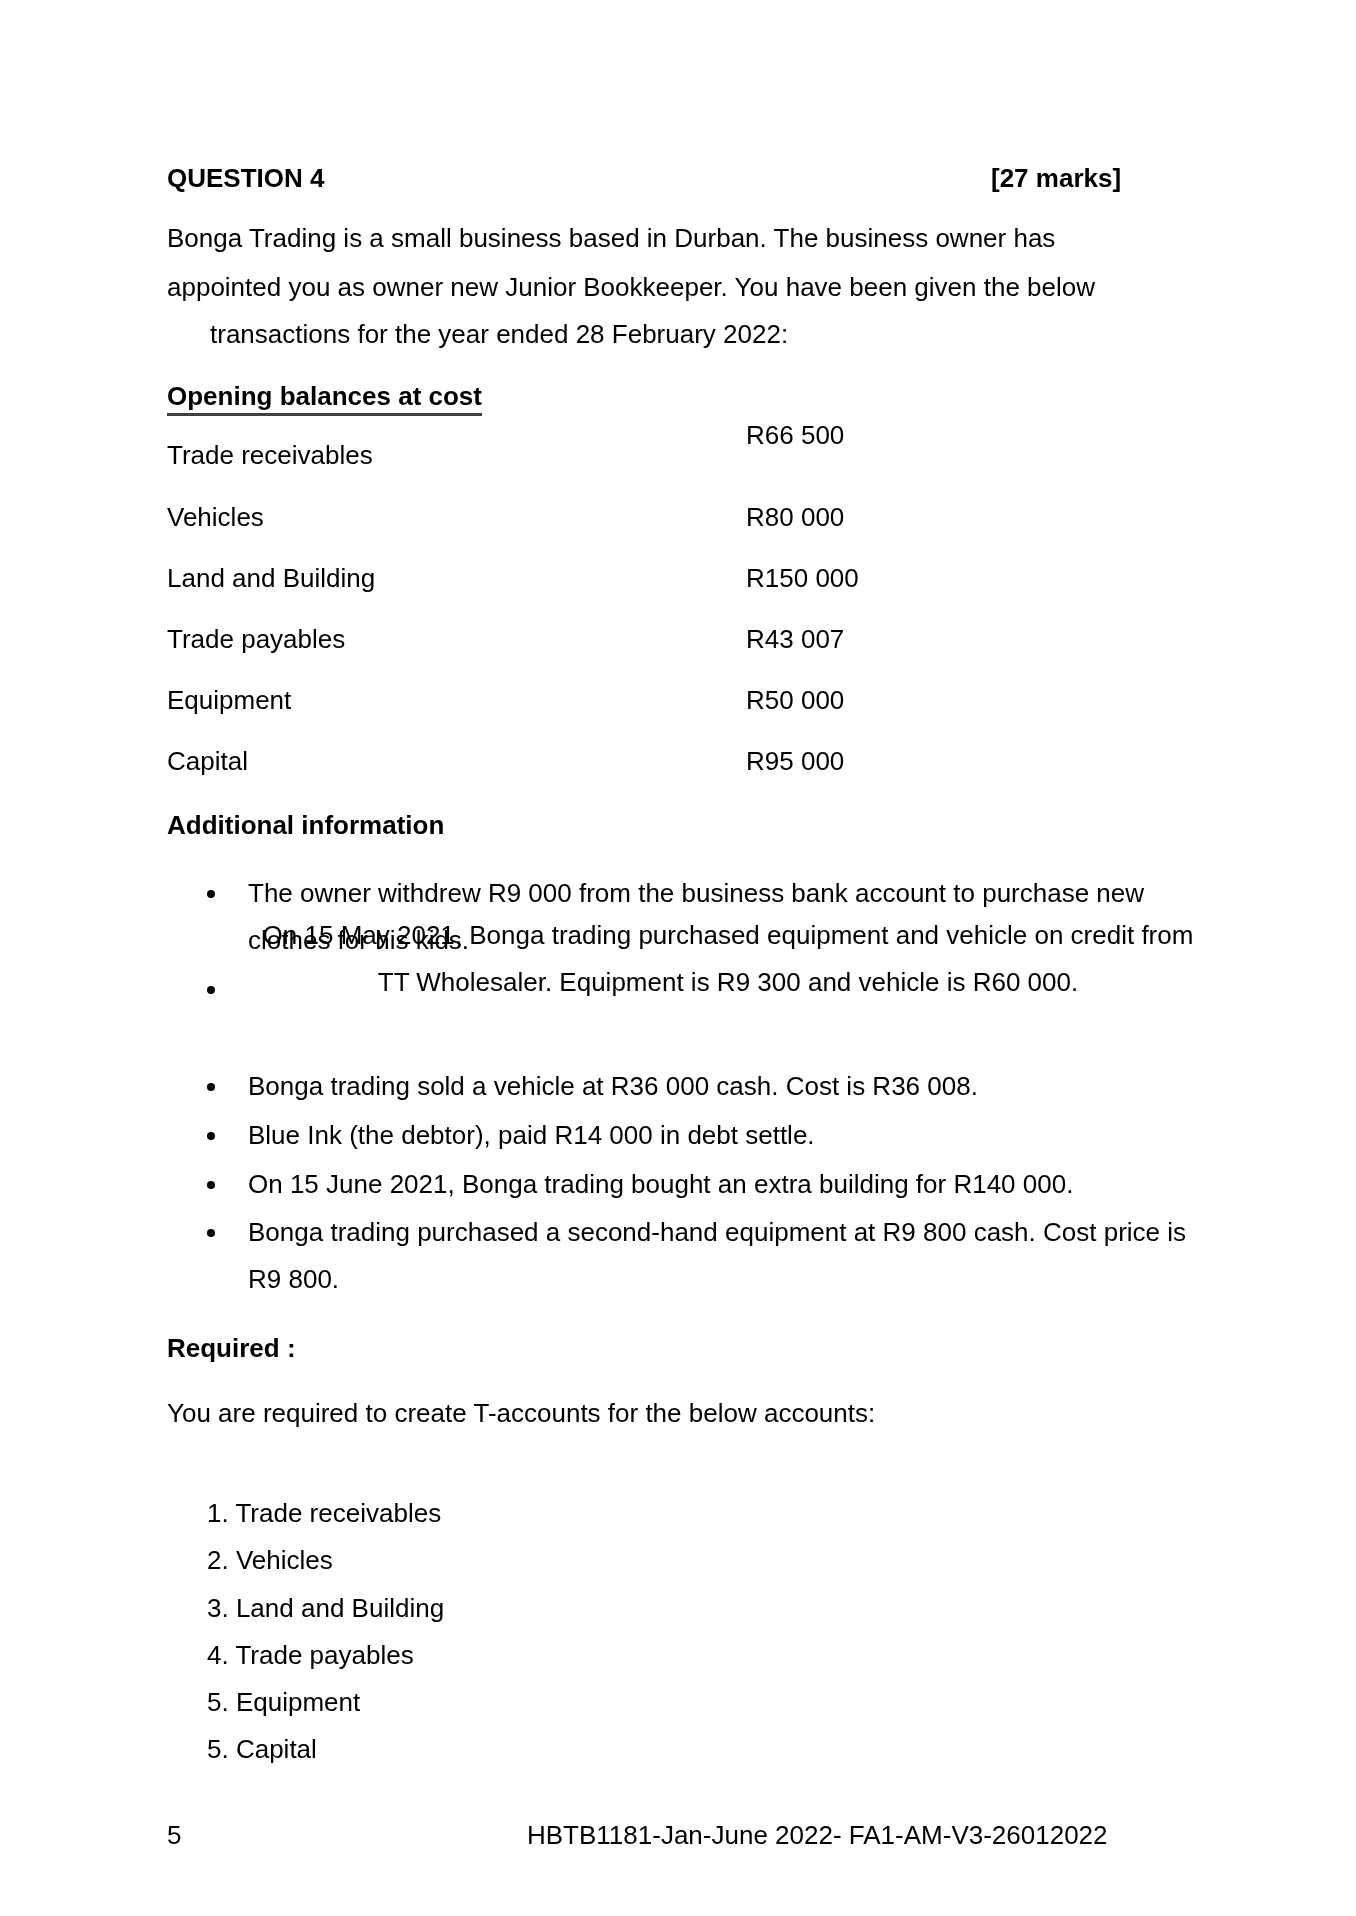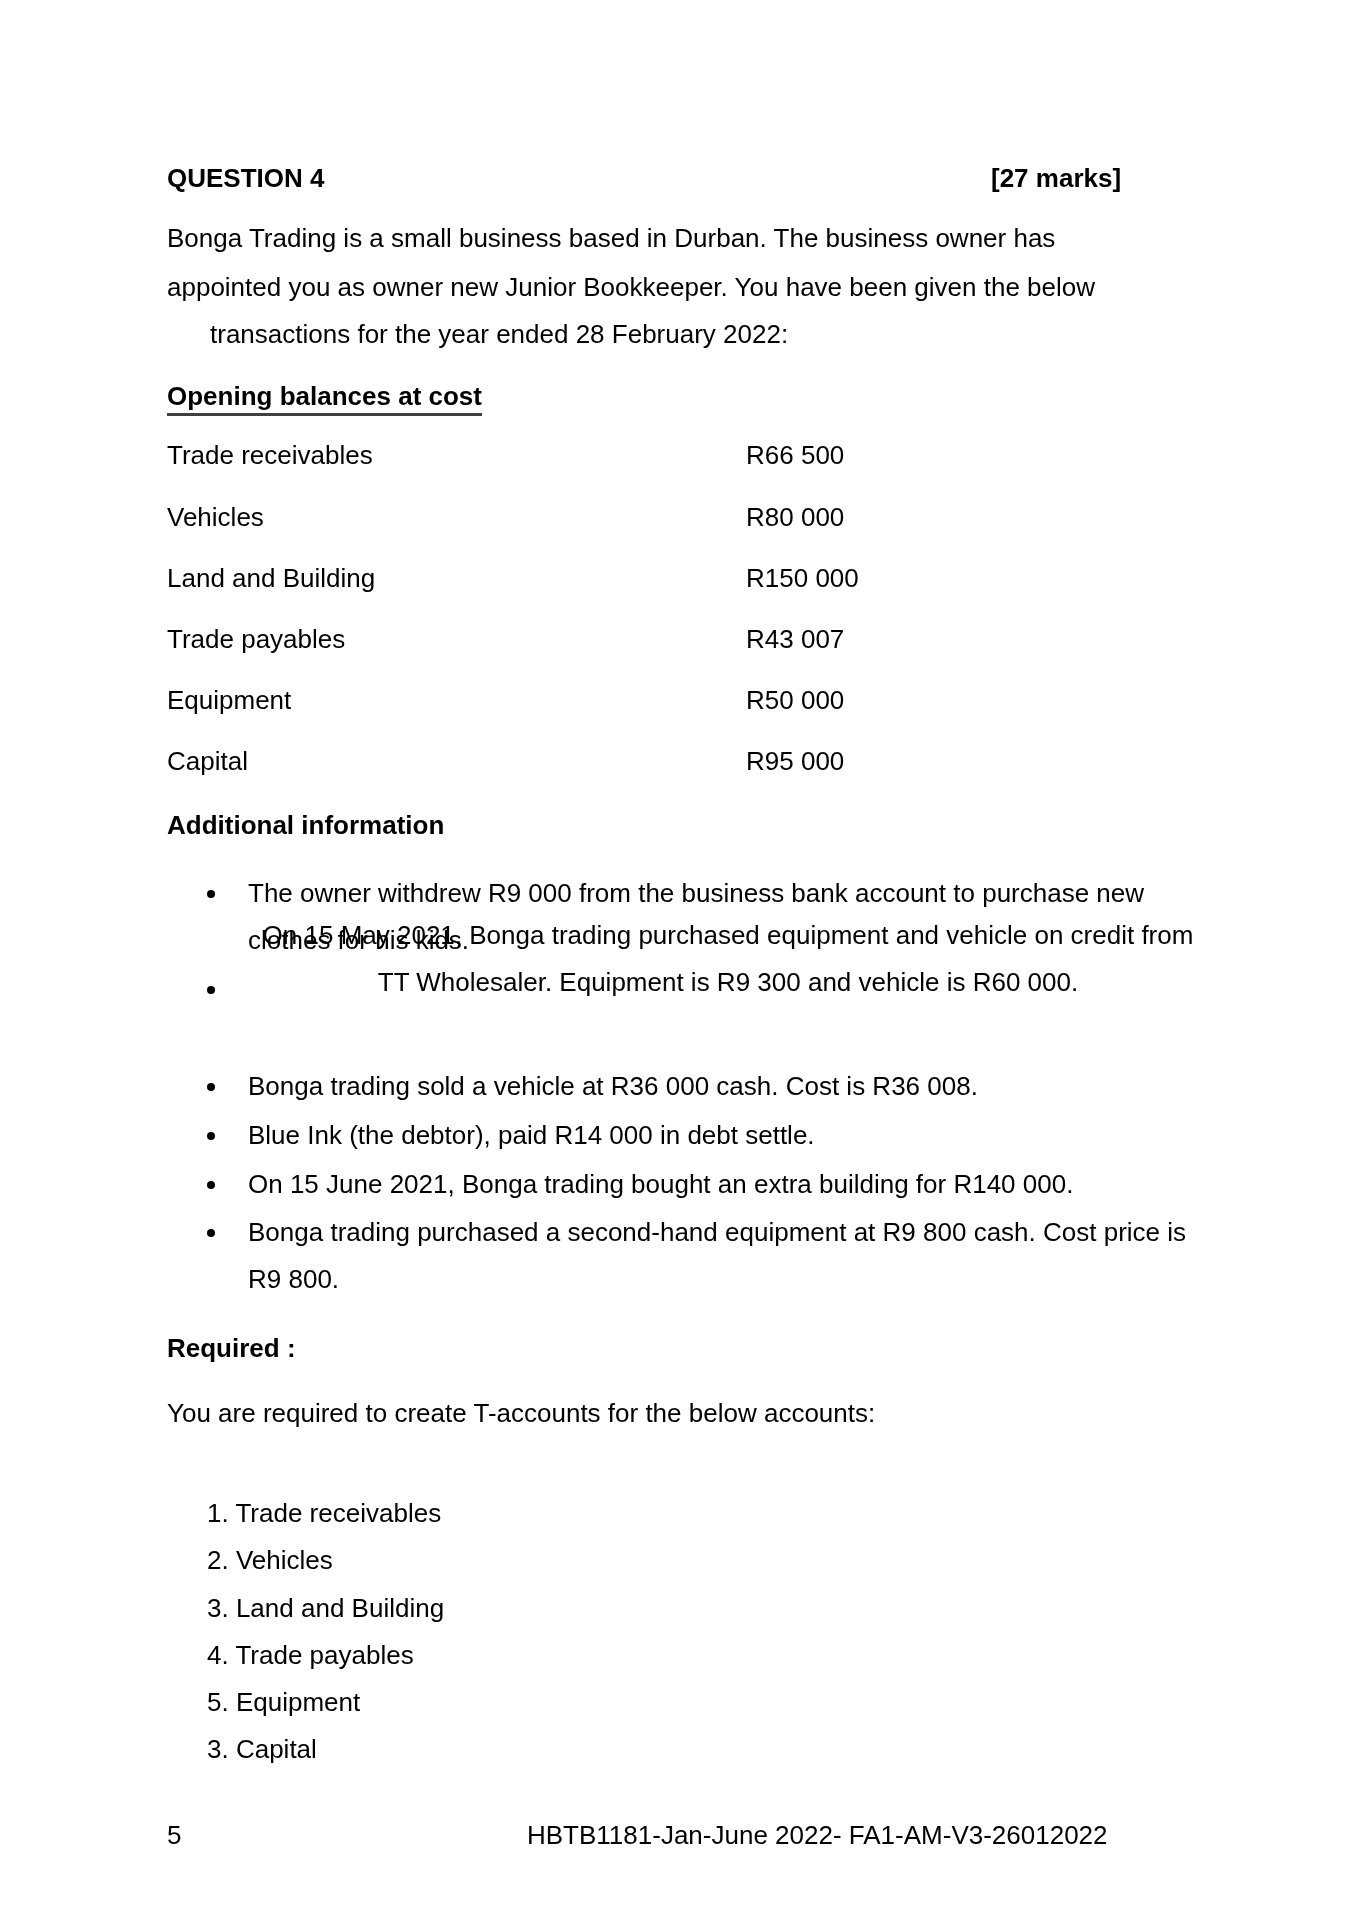--- a/index.html
+++ b/index.html
@@ -30,21 +30,21 @@
   <div class="abs" style="left:167px; top:272px;">appointed  you as owner new Junior  Bookkeeper. You have  been  given  the below</div>
   <div class="abs" style="left:167px; top:319px;margin-left:43px;">transactions  for the year ended  28 February  2022:</div>
 </div>
 
 <div>
   <div class="abs bold" style="left:167px; top:381px;">
     <span class="ul-heading">Opening  balances  at cost</span>
   </div>
   <div>
     <div class="abs ob-label" style="top:440px;">Trade  receivables</div>
-    <div class="abs ob-value" style="top:440px;text-align:center;">R66 500</div>
+    <div class="abs ob-value" style="top:420px;text-align:center;">R66 500</div>
   </div>
   <div>
     <div class="abs ob-label" style="top:502px;">Vehicles</div>
     <div class="abs ob-value" style="top:502px;">R80 000</div>
   </div>
   <div>
     <div class="abs ob-label" style="top:563px;">Land  and Building</div>
     <div class="abs ob-value" style="top:563px;">R150 000</div>
   </div>
   <div>
@@ -92,19 +92,19 @@
 
 <div>
   <div class="abs bold" style="left:167px; top:1333px;">Required :</div>
   <div class="abs" style="left:167px; top:1398px;">You are required  to create  T-accounts  for the below  accounts:</div>
 
   <div class="abs req-item" style="top:1464px;">1.  Trade   receivables</div>
   <div class="abs req-item" style="top:1511px;">2.   Vehicles</div>
   <div class="abs req-item" style="top:1559px;">3.  Land  and  Building</div>
   <div class="abs req-item" style="top:1606px;">4.  Trade   payables</div>
   <div class="abs req-item" style="top:1653px;">5.   Equipment</div>
-  <div class="abs req-item" style="top:1700px;">3.   Capital</div>
+  <div class="abs req-item" style="top:1700px;">5.   Capital</div>
 </div>
 
 <div>
   <div class="abs" style="left:167px; top:1820px;">5</div>
   <div class="abs" style="left:527px; top:1820px;">HBTB1181-Jan-June 2022- FA1-AM-V3-26012022</div>
 </div>
 
 </body></html>

